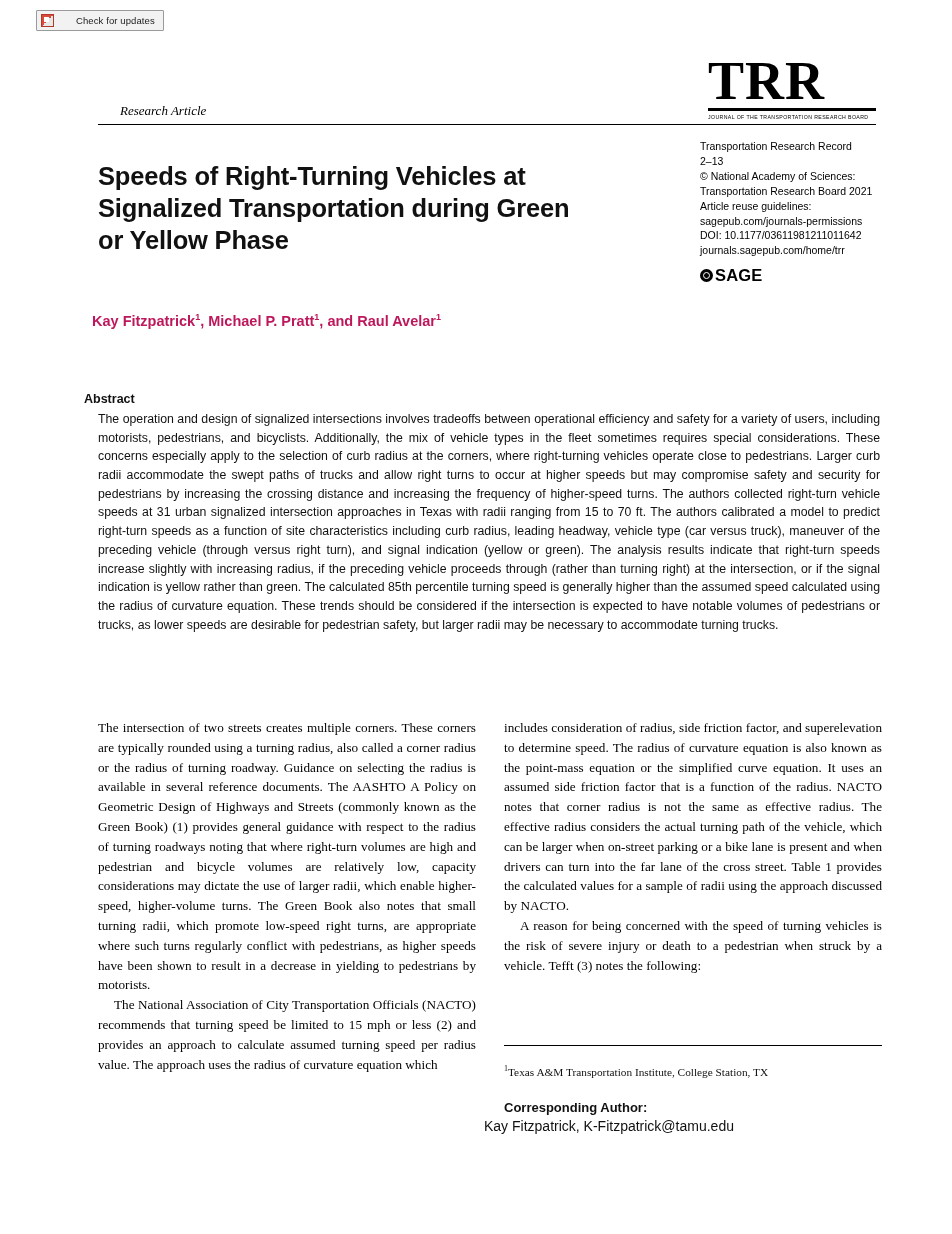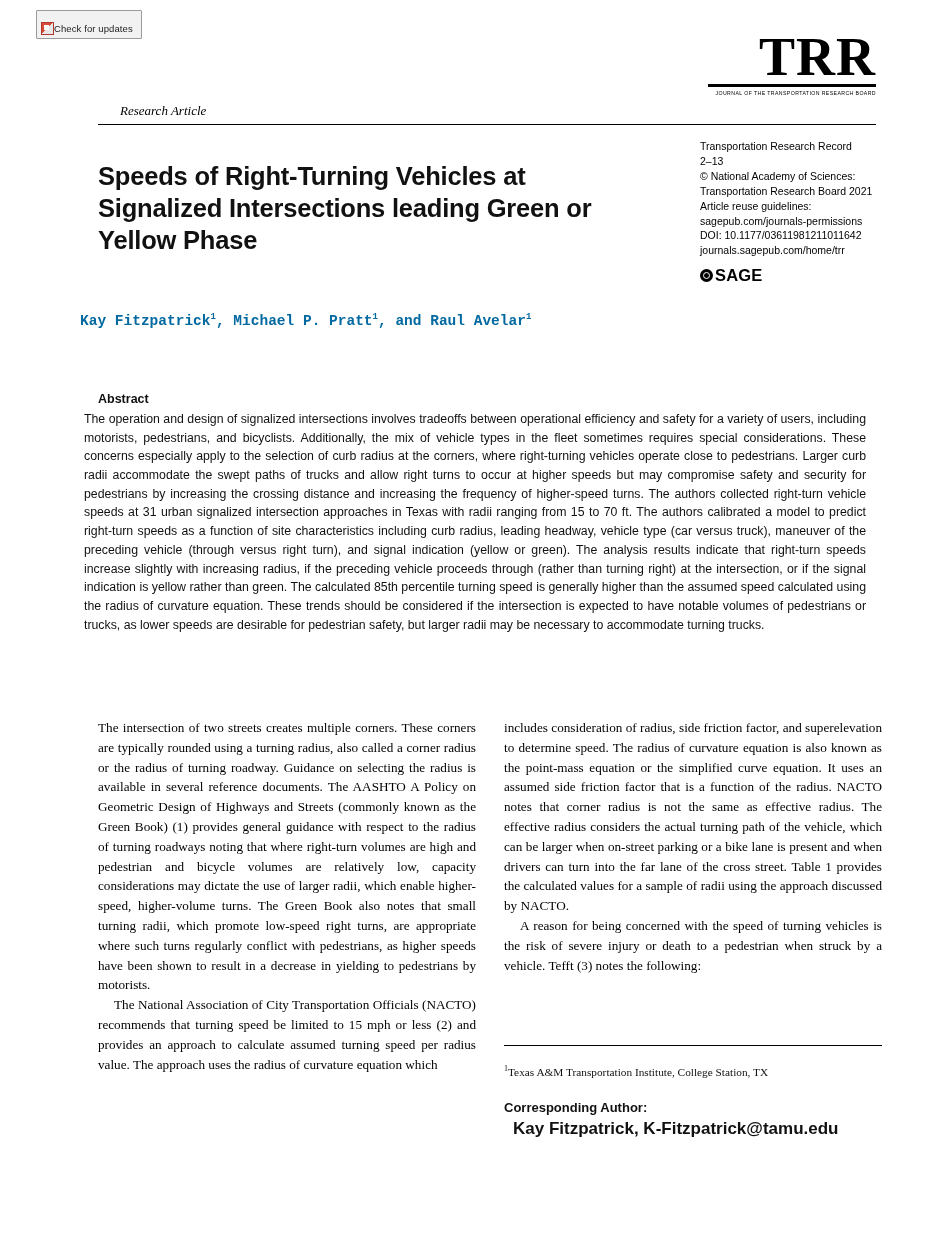--- a/index.html
+++ b/index.html
@@ -22,24 +22,24 @@
     box-sizing: border-box;
   }
 
   
   .updates-badge {
     position: absolute;
     left: 36px;
     top: 10px;
     display: flex;
     align-items: center;
-    gap: 0;
+    gap: 22px;
     border: 1px solid #9a9a9a;
     background: #f2f2f2;
-    padding: 11px 8px 3px 4px;
+    padding: 3px 8px 3px 4px;
     border-radius: 1px;
   }
   .updates-badge .mark {
     width: 13px;
     height: 13px;
     background: linear-gradient(135deg, #d94a3a 0%, #d94a3a 50%, #e8e8e8 50%, #e8e8e8 100%);
     border: 1px solid #b0392c;
     box-sizing: border-box;
     position: relative;
   }
@@ -56,23 +56,23 @@
     font-size: 9.5px;
     color: #1b1b1b;
     letter-spacing: 0.1px;
     white-space: nowrap;
   }
 
   
   .trr-logo {
     position: absolute;
     right: 76px;
-    top: 32px;
+    top: 56px;
     width: 168px;
-    text-align: right;
+    text-align: left;
   }
   .trr-logo .trr-word {
     font-family: "Liberation Serif", serif;
     font-weight: bold;
     font-size: 54px;
     letter-spacing: 1px;
     line-height: 0.95;
     color: #000;
   }
   .trr-logo .trr-rule {
@@ -158,42 +158,41 @@
   .sage-logo .word {
     font-family: "Liberation Sans", sans-serif;
     font-weight: bold;
     font-size: 16.5px;
     letter-spacing: 0.2px;
   }
 
   
   .authors {
     position: absolute;
-    left: 80px;
+    left: 92px;
     top: 312px;
     width: 700px;
     font-weight: bold;
     font-size: 14.5px;
-    color: #0369a1;
-    font-family: Liberation Mono, monospace;
+    color: #be185d;
   }
   .authors sup { font-size: 9px; vertical-align: super; font-weight: bold; }
 
   
   .abstract-head {
     position: absolute;
+    left: 84px;
+    top: 392px;
+    font-weight: bold;
+    font-size: 12.5px;
+    color: #111;
+  }
+  .abstract-body {
+    position: absolute;
     left: 98px;
-    top: 392px;
-    font-weight: bold;
-    font-size: 12.5px;
-    color: #111;
-  }
-  .abstract-body {
-    position: absolute;
-    left: 84px;
     top: 410px;
     width: 782px;
     font-size: 12.3px;
     line-height: 1.52;
     text-align: justify;
     color: #111;
   }
 
   
   .col {
@@ -234,28 +233,27 @@
     position: absolute;
     left: 504px;
     top: 1100px;
     font-family: "Liberation Sans", sans-serif;
     font-weight: bold;
     font-size: 13px;
     color: #111;
   }
   .corr-body {
     position: absolute;
-    left: 513px;
+    left: 484px;
     top: 1117px;
     width: 378px;
     font-family: "Liberation Sans", sans-serif;
-    font-size: 17px;
+    font-size: 14px;
     line-height: 1.4;
     color: #111;
-    font-weight: bold;
   }
 </style>
 </head>
 <body>
 
 <div class="page">
 
   <div class="updates-badge">
     <span class="mark"></span>
     <span class="txt">Check for updates</span>
@@ -263,21 +261,21 @@
 
   <div class="trr-logo">
     <div class="trr-word">TRR</div>
     <div class="trr-rule"></div>
     <div class="trr-sub">JOURNAL OF THE TRANSPORTATION RESEARCH BOARD</div>
   </div>
 
   <div class="research-article">Research Article</div>
   <div class="head-rule"></div>
 
-  <div class="title">Speeds of Right-Turning Vehicles at Signalized Intersections leading Green or Yellow Phase</div>
+  <div class="title">Speeds of Right-Turning Vehicles at Signalized Transportation during Green or Yellow Phase</div>
 
   <div class="masthead">
     <div class="line">Transportation Research Record</div>
     <div class="line">2–13</div>
     <div class="line">© National Academy of Sciences:</div>
     <div class="line">Transportation Research Board 2021</div>
     <div class="line">Article reuse guidelines:</div>
     <div class="line">sagepub.com/journals-permissions</div>
     <div class="line">DOI: 10.1177/03611981211011642</div>
     <div class="line">journals.sagepub.com/home/trr</div>

